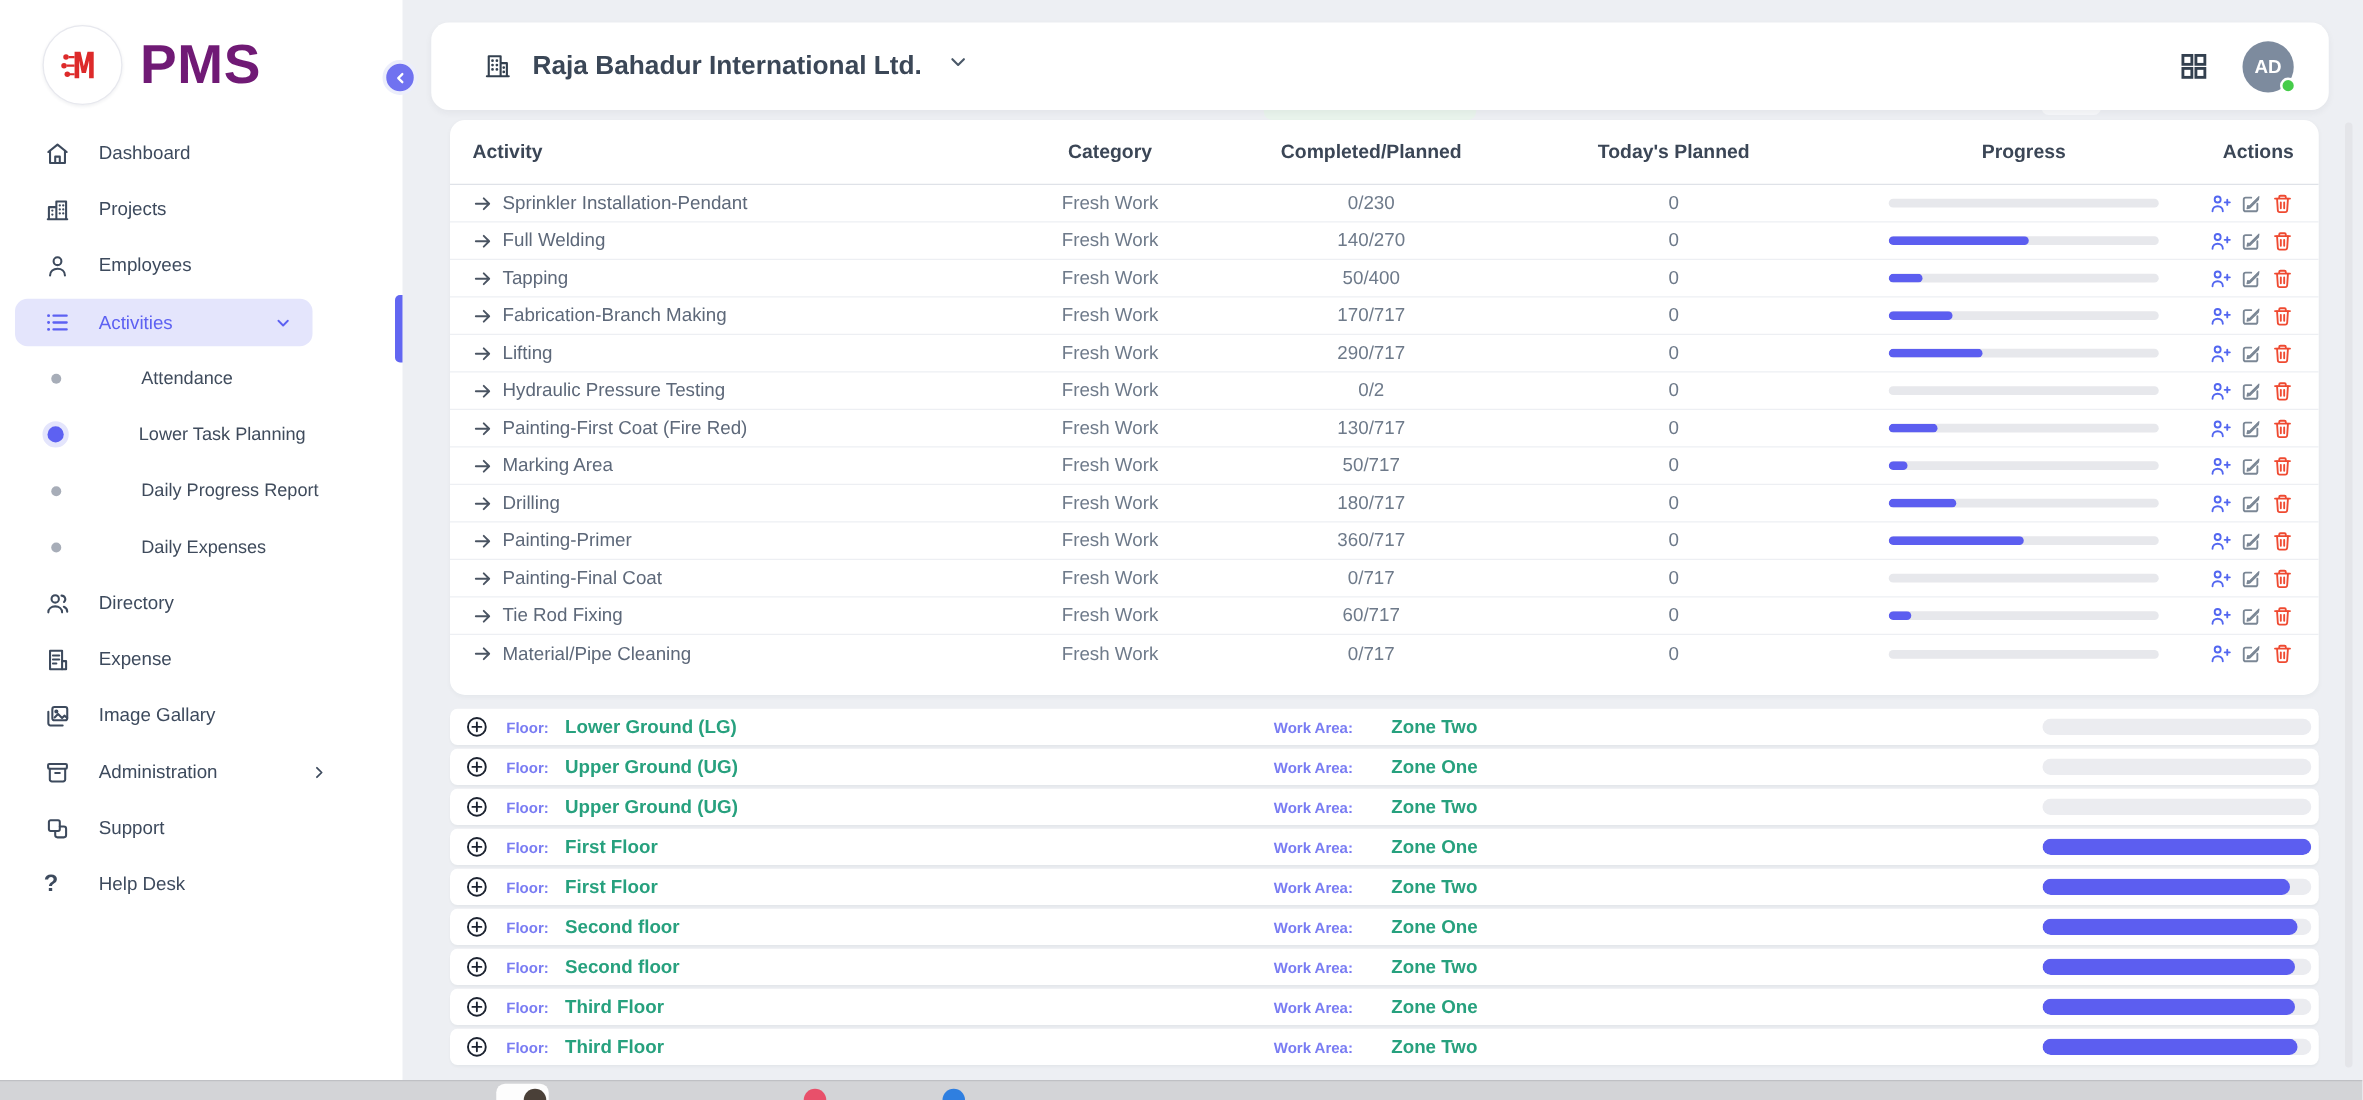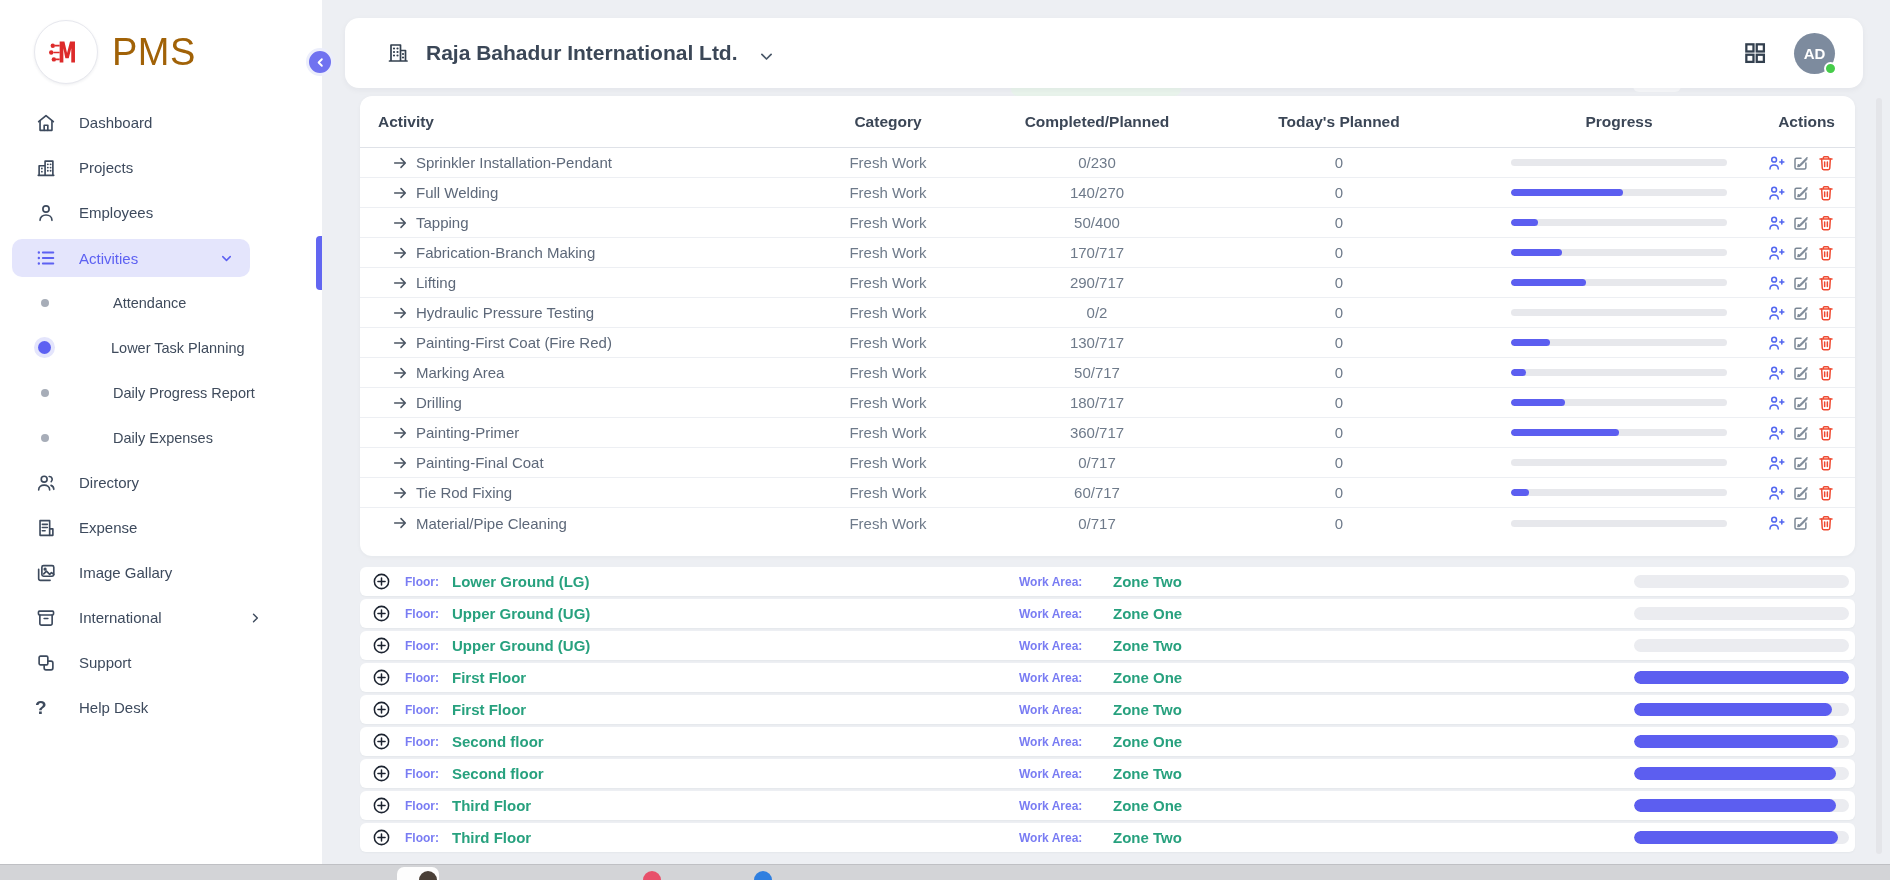--- a/index.html
+++ b/index.html
@@ -17,21 +17,21 @@
     position:absolute; left:0; top:0; width:322px; height:880px;
     background:#ffffff; z-index:3;
   }
   .logo-row { display:flex; align-items:center; gap:14px; padding:20px 0 0 34px; }
   .logo-circle {
     width:64px; height:64px; border-radius:50%;
     border:1px solid #e7e8ee; background:#fff;
     display:flex; align-items:center; justify-content:center;
     box-shadow:0 1px 3px rgba(30,40,60,.08);
   }
-  .logo-text { font-size:38px; font-weight:400; color:#a16207; letter-spacing:.5px; }
+  .logo-text { font-size:44px; font-weight:700; color:#701a75; letter-spacing:.5px; }
   .nav { position:absolute; left:0; top:100px; width:348px; }
   .nav-item {
     height:45px; display:flex; align-items:center; gap:22px;
     padding-left:35px; cursor:pointer; position:relative;
     font-size:15px; font-weight:500; color:#3d4a5d;
   }
   .nav-item .nicon { width:22px; height:22px; color:#3d4a5d; flex:0 0 22px; }
   .nav-item.active-pill {
     margin:0 72px 16px 12px; padding-left:23px; height:38px; margin-top:4px; margin-bottom:3px;
     width:238px; border-radius:10px; background:#e4e5fc; color:#5d61f2;
@@ -69,21 +69,21 @@
   .hint { position:absolute; z-index:0; }
   .hint-green { left:689px; top:72px; width:170px; height:24px; background:#e9f4ec; border-radius:7px; }
   .hint-white { left:1311px; top:70px; width:48px; height:22px; background:#f7f8fa; border-radius:6px; }
 
   .header-card {
     position:absolute; left:23px; top:18px; width:1518px; height:70px;
     background:#fff; border-radius:14px; z-index:2;
     box-shadow:0 2px 6px rgba(30,40,60,.05);
     display:flex; align-items:center;
   }
-  .company-wrap { display:flex; align-items:flex-end; gap:16px; margin-left:41px; cursor:pointer; }
+  .company-wrap { display:flex; align-items:flex-start; gap:16px; margin-left:41px; cursor:pointer; }
   .company-wrap .bicon { width:24px; height:24px; color:#33404f; }
   .company-name { font-size:21px; font-weight:600; color:#3b4757; }
   .company-wrap .chev { width:17px; height:17px; color:#4a5868; margin-left:4px; }
   .header-right { margin-left:auto; margin-right:28px; display:flex; align-items:center; gap:26px; }
   .grid-btn { width:26px; height:26px; color:#33404f; cursor:pointer; background:none; border:none; padding:0; }
   .avatar { position:relative; width:41px; height:41px; border-radius:50%; background:#7d8b9e; cursor:pointer;
     display:flex; align-items:center; justify-content:center; color:#fff; font-size:15px; font-weight:700; }
   .status-dot { position:absolute; right:-2px; bottom:-1px; width:13px; height:13px; border-radius:50%;
     background:#46cc4a; border:2px solid #fff; }
 
@@ -96,21 +96,21 @@
   }
   .tgrid { display:grid; grid-template-columns:420px 216px 202px 282px 278px 1fr; align-items:center; padding-right:20px; }
   .t-head { height:52px; border-bottom:1px solid #dfe2e8; }
   .t-head .h { font-size:15.5px; font-weight:600; color:#3b4656; }
   .h-act { padding-left:18px; text-align:left; }
   .h-c { text-align:center; }
   .h-r { text-align:right; }
   .t-row { height:30px; border-bottom:1px solid #edeff3; }
   .t-row:last-child { border-bottom:none; }
   .c { font-size:15px; color:#6e7a8a; }
-  .c-act { padding-left:32px; display:flex; align-items:center; gap:8px; color:#5d6879; }
+  .c-act { padding-left:18px; display:flex; align-items:center; gap:8px; color:#5d6879; }
   .arr { width:16px; height:16px; color:#4b5563; flex:0 0 16px; }
   .c-cat, .c-comp, .c-today { text-align:center; }
   .c-prog { display:flex; justify-content:center; }
   .track { width:216px; height:7px; border-radius:4px; background:#e7e8ec; overflow:hidden; }
   .fill { height:100%; border-radius:4px; background:#5c5ef0; }
   .c-btns { display:flex; justify-content:flex-end; gap:7px; }
   .ib { width:18px; height:18px; border:none; background:none; padding:0; cursor:pointer; }
   .ib svg { width:18px; height:18px; }
   .ib.blue { color:#5266f0; }
   .ib.gray { color:#7b8795; }
@@ -270,21 +270,21 @@
   </div>
 
   <div class="nav-item">
     <span class="nicon">
             <svg viewBox="0 0 24 24" fill="none" stroke="currentColor" stroke-width="1.8" stroke-linecap="round" stroke-linejoin="round">
               <rect x="3.8" y="4.5" width="16.4" height="4.2" rx="1"></rect>
               <path d="M5.3 8.7 V18 a1.8 1.8 0 0 0 1.8 1.8 h9.8 A1.8 1.8 0 0 0 18.7 18 V8.7"></path>
               <path d="M10 12.5 h4"></path>
             </svg>
           </span>
-    <span class="nlabel">International</span>
+    <span class="nlabel">Administration</span>
   <span class="chev-r">
             <svg viewBox="0 0 24 24" fill="none" stroke="currentColor" stroke-width="1.8" stroke-linecap="round" stroke-linejoin="round">
               <path d="M9.5 5.5 L16 12 L9.5 18.5" stroke-width="2.4"></path>
             </svg>
           </span>
         </div>
 
 
   <div class="nav-item">
     <span class="nicon">

